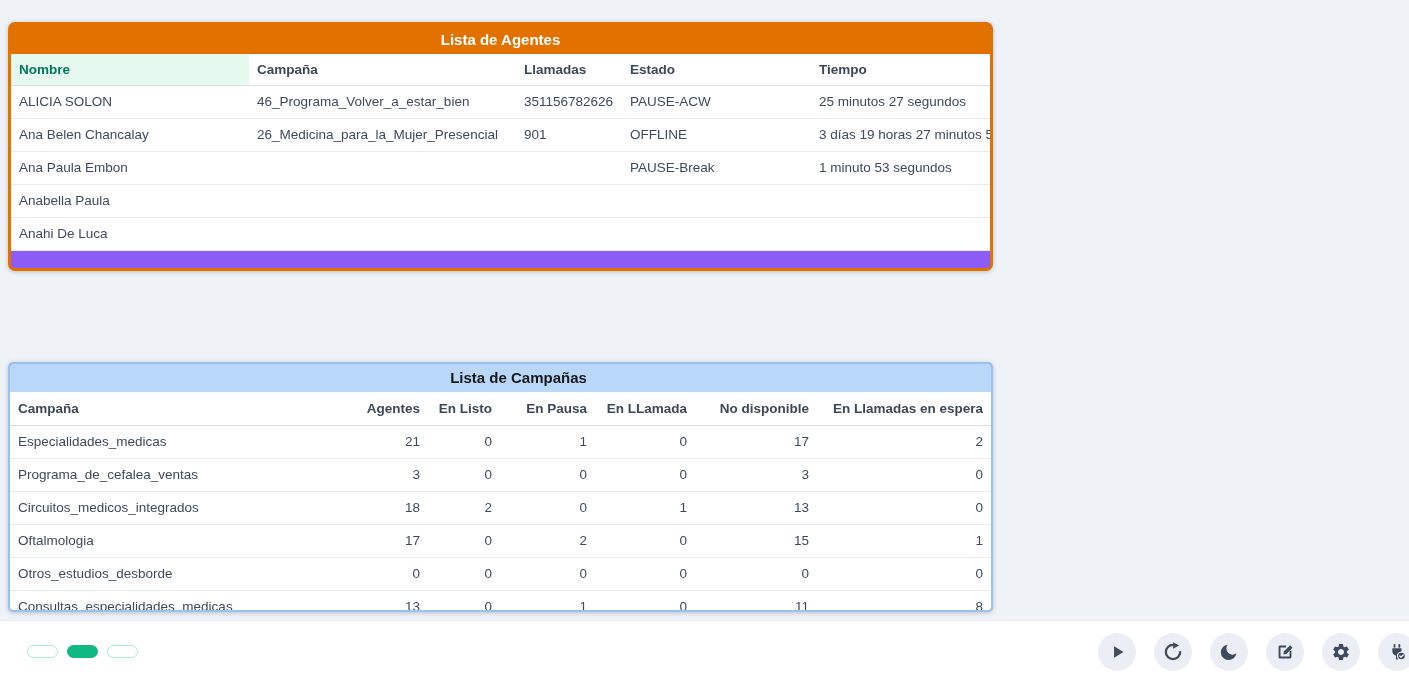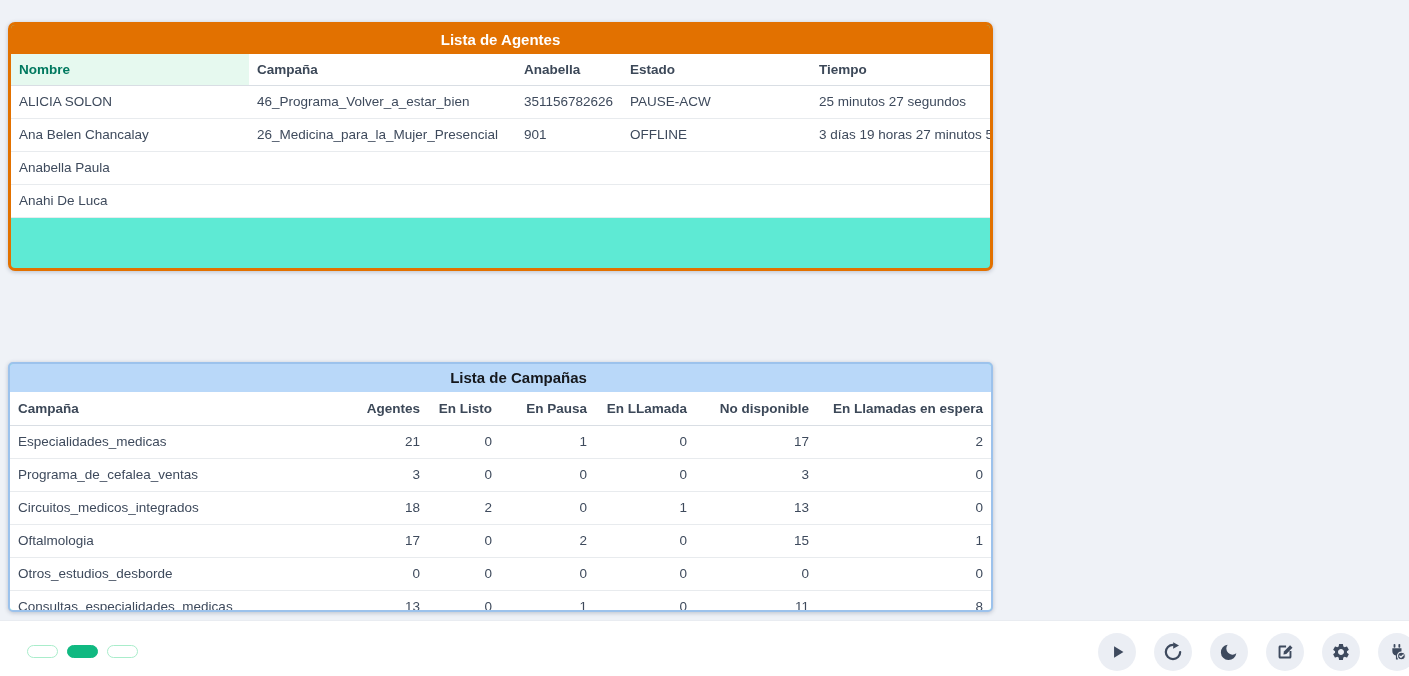--- a/index.html
+++ b/index.html
@@ -8,21 +8,21 @@
     position: relative;
     background: var(--bg, #eff2f7);
     font-family: "Liberation Sans", "DejaVu Sans", sans-serif;
     overflow: hidden;
     color: #3e4a5c;
   }
   .card {
     position: absolute;
     left: 8px;
     width: 985px;
-    background: #5eead4;
+    background: #8b5cf6;
     overflow: hidden;
     box-shadow: 0 1px 4px rgba(50,60,90,.28);
   }
   .card.agents {
     top: 22px; height: 249px;
     border: 3px solid var(--orange, #e27100);
     border-radius: 7px;
   }
   .card.campaigns {
     top: 362px; height: 250px;
@@ -126,39 +126,46 @@
       <col style="width:238px">
         <col style="width:267px">
         <col style="width:106px">
         <col style="width:189px">
         <col>
     </colgroup>
     <thead>
         <tr id="agents-head">
           <th class="sorted">Nombre</th>
           <th>Campaña</th>
-          <th>Anabella</th>
+          <th>Llamadas</th>
           <th>Estado</th>
           <th>Tiempo</th>
         </tr>
       </thead>
     <tbody id="agents-body">
         <tr>
           <td>ALICIA SOLON</td>
           <td>46_Programa_Volver_a_estar_bien</td>
           <td>351156782626</td>
           <td>PAUSE-ACW</td>
           <td>25 minutos 27 segundos</td>
         </tr>
         <tr>
           <td>Ana Belen Chancalay</td>
           <td>26_Medicina_para_la_Mujer_Presencial</td>
           <td>901</td>
           <td>OFFLINE</td>
           <td>3 días 19 horas 27 minutos 5</td>
+        </tr>
+        <tr>
+          <td>Ana Paula Embon</td>
+          <td></td>
+          <td></td>
+          <td>PAUSE-Break</td>
+          <td>1 minuto 53 segundos</td>
         </tr>
         <tr>
           <td>Anabella Paula</td>
           <td></td>
           <td></td>
           <td></td>
           <td></td>
         </tr>
         <tr>
           <td>Anahi De Luca</td>

